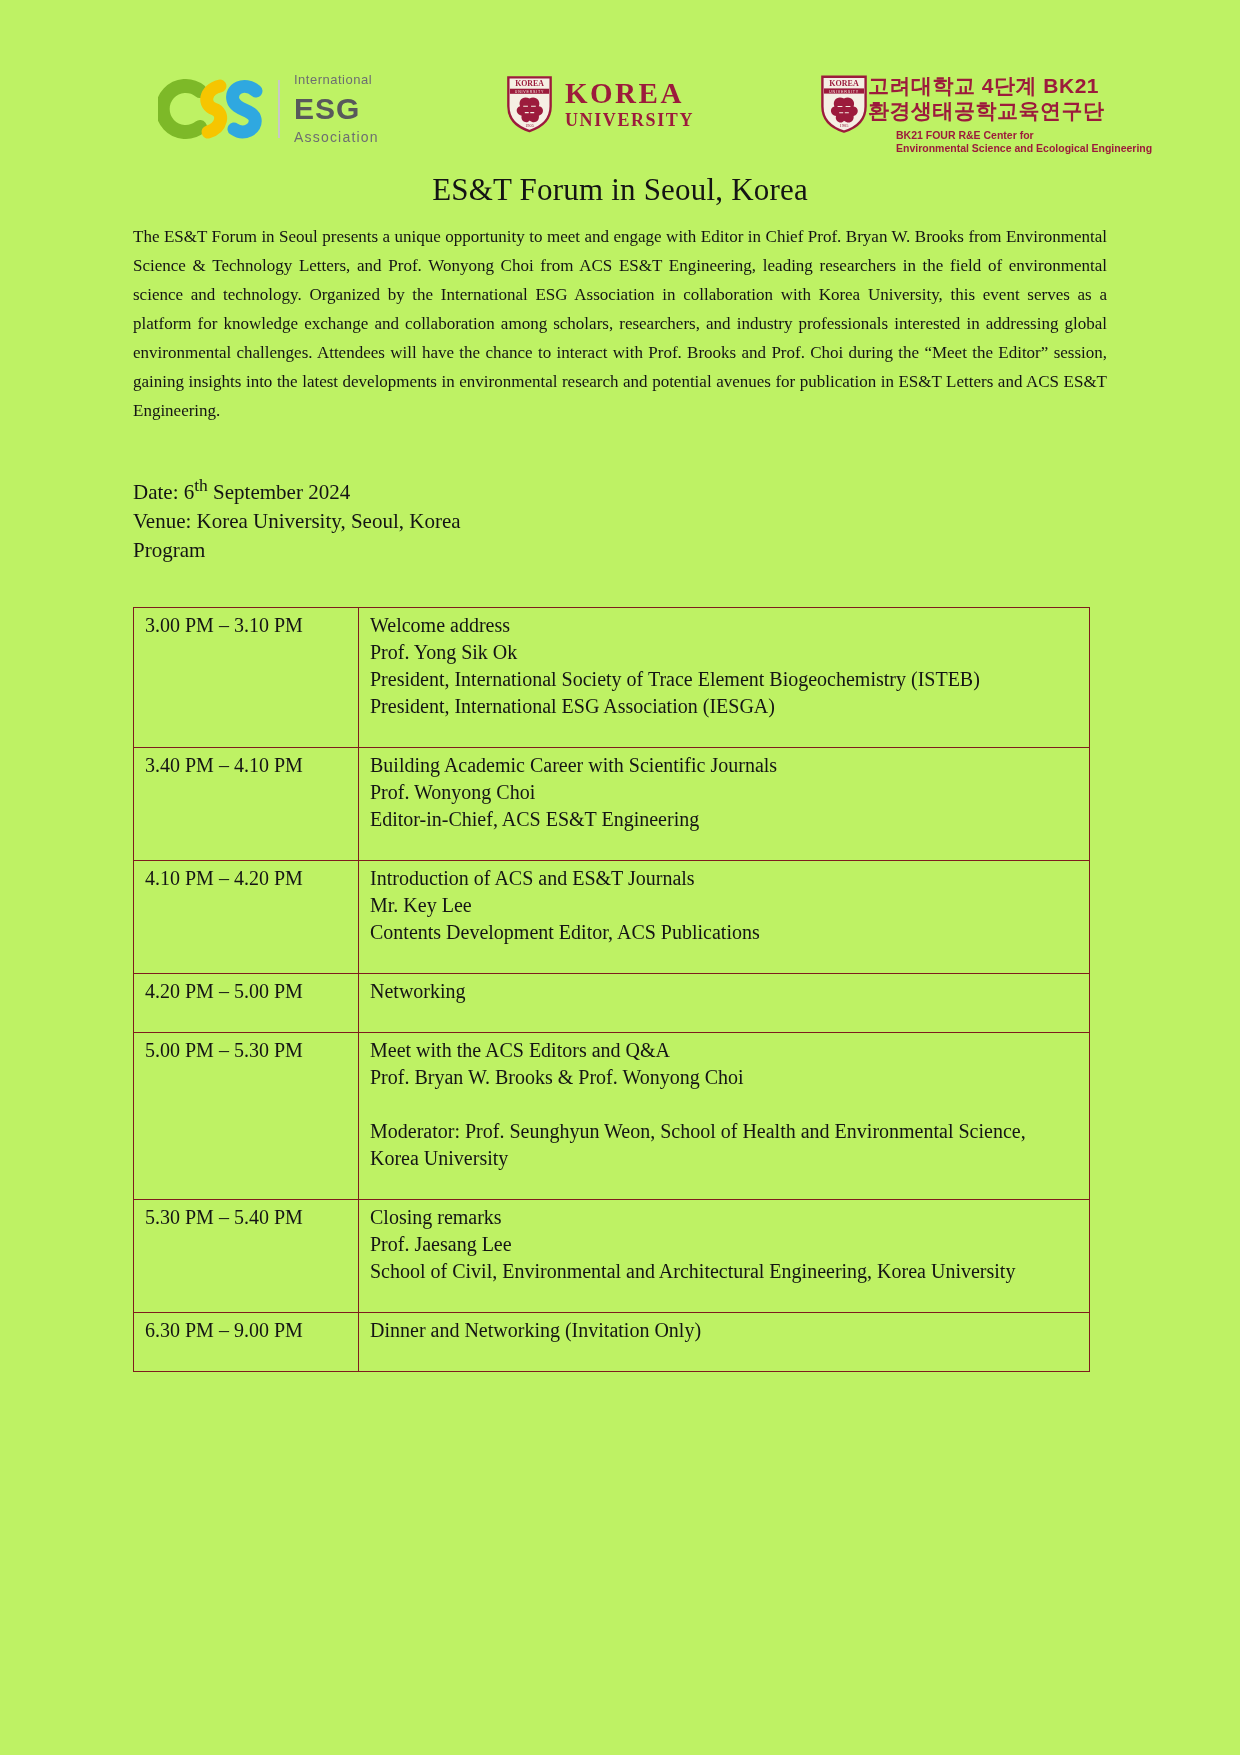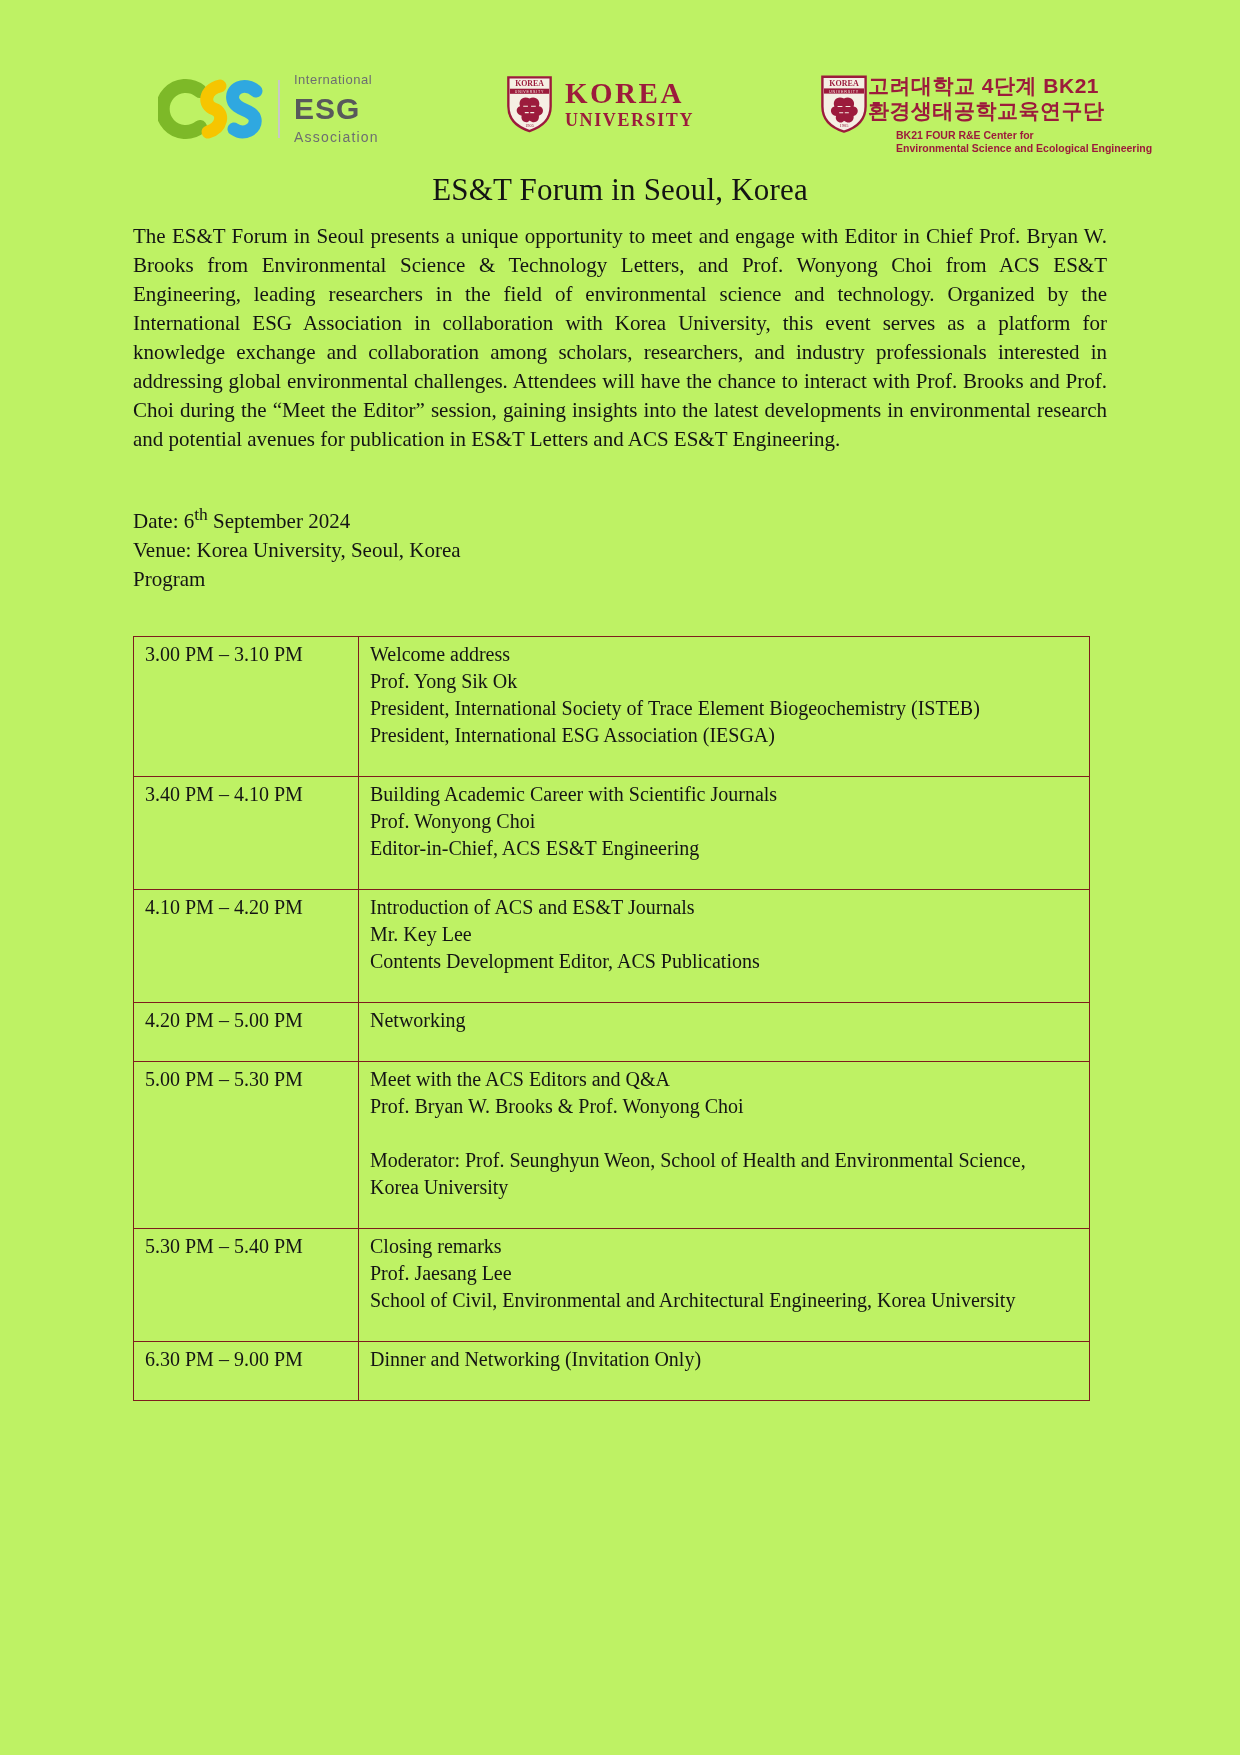--- a/index.html
+++ b/index.html
@@ -40,21 +40,21 @@
   .content { margin:0 133px; width:974px; }
   .title {
     margin-top:22px;
     text-align:center;
     font-size:31px;
     font-weight:normal;
     letter-spacing:.2px;
   }
   .intro {
     margin-top:14px;
-    font-size:21px;
+    font-size:17px;
     line-height:29px;
     text-align:justify;
   }
   .meta { margin-top:46px; font-size:21px; line-height:29px; }
 
   table.program {
     margin-top:42px;
     width:957px;
     border-collapse:collapse;
     font-size:20px;

